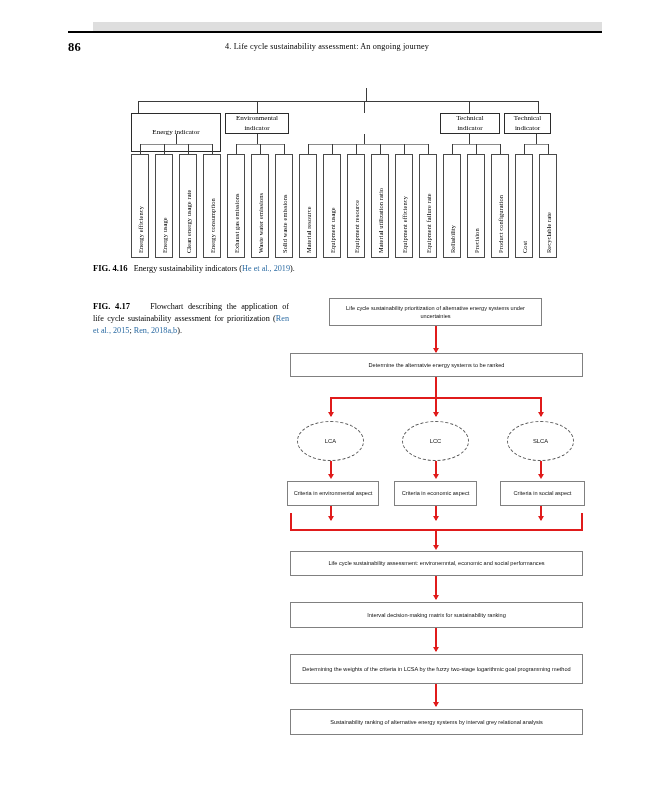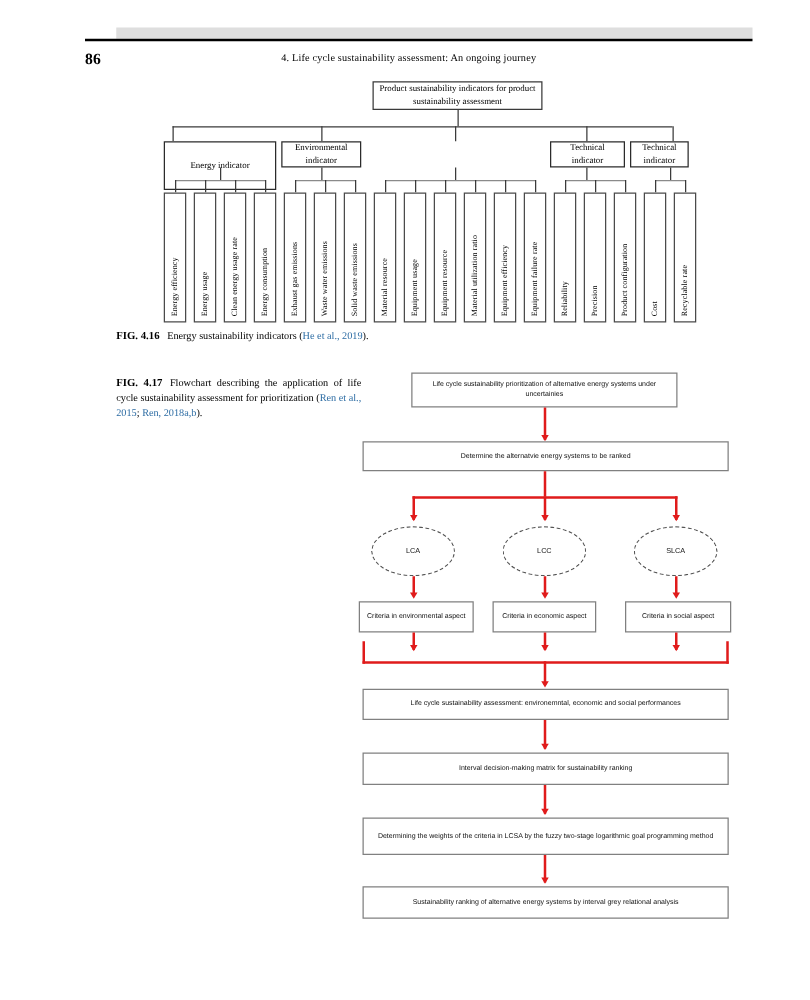--- a/index.html
+++ b/index.html
@@ -99,21 +99,21 @@
     line-height: 1.45;
   }
   .caption .lbl { font-weight: bold; font-size: 8.6px; }
   .cite { color: #2e6da4; }
 
   .cap416 { left: 93px; top: 262px; width: 420px; }
   .cap417 {
     left: 93px; top: 300px; width: 196px;
     text-align: justify;
   }
-  .cap417 .lbl { margin-right: 6px; }
+  .cap417 .lbl { margin-right: 20px; }
 
   
   .f17 { position: absolute; left: 0; top: 0; width: 648px; height: 800px; }
 
   .fbox {
     position: absolute;
     box-sizing: border-box;
     border: 1px solid #808080;
     background: #ffffff;
     display: flex;
@@ -154,21 +154,20 @@
 </head>
 <body>
 
 <div class="page-top-band"></div>
 <div class="page-top-rule"></div>
 <div class="folio">86</div>
 <div class="running-head">4.  Life cycle sustainability assessment: An ongoing journey</div>
 
 <div class="f16">
 
-  <div class="node root" style="left:298px; top:65px; width:136px; height:23px;">Product sustainability indicators for product sustainability assessment</div>
 
   <div class="ln v" style="left:366px; top:88px; height:13px;"></div>
   <div class="ln h" style="left:138px; top:101px; width:400px;"></div>
 
   <div class="ln v" style="left:138px; top:101px; height:12px;"></div>
   <div class="ln v" style="left:257px; top:101px; height:12px;"></div>
   <div class="ln v" style="left:364px; top:101px; height:12px;"></div>
   <div class="ln v" style="left:469px; top:101px; height:12px;"></div>
   <div class="ln v" style="left:538px; top:101px; height:12px;"></div>
 

